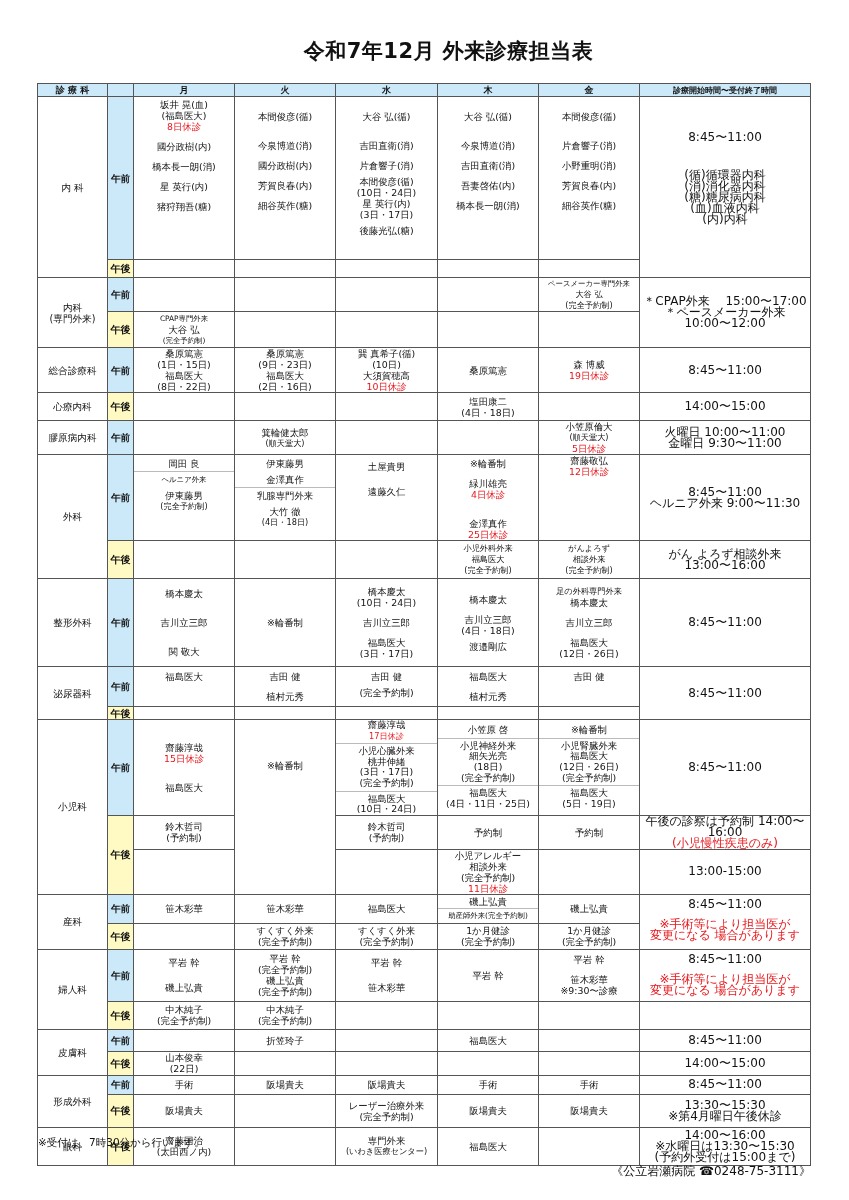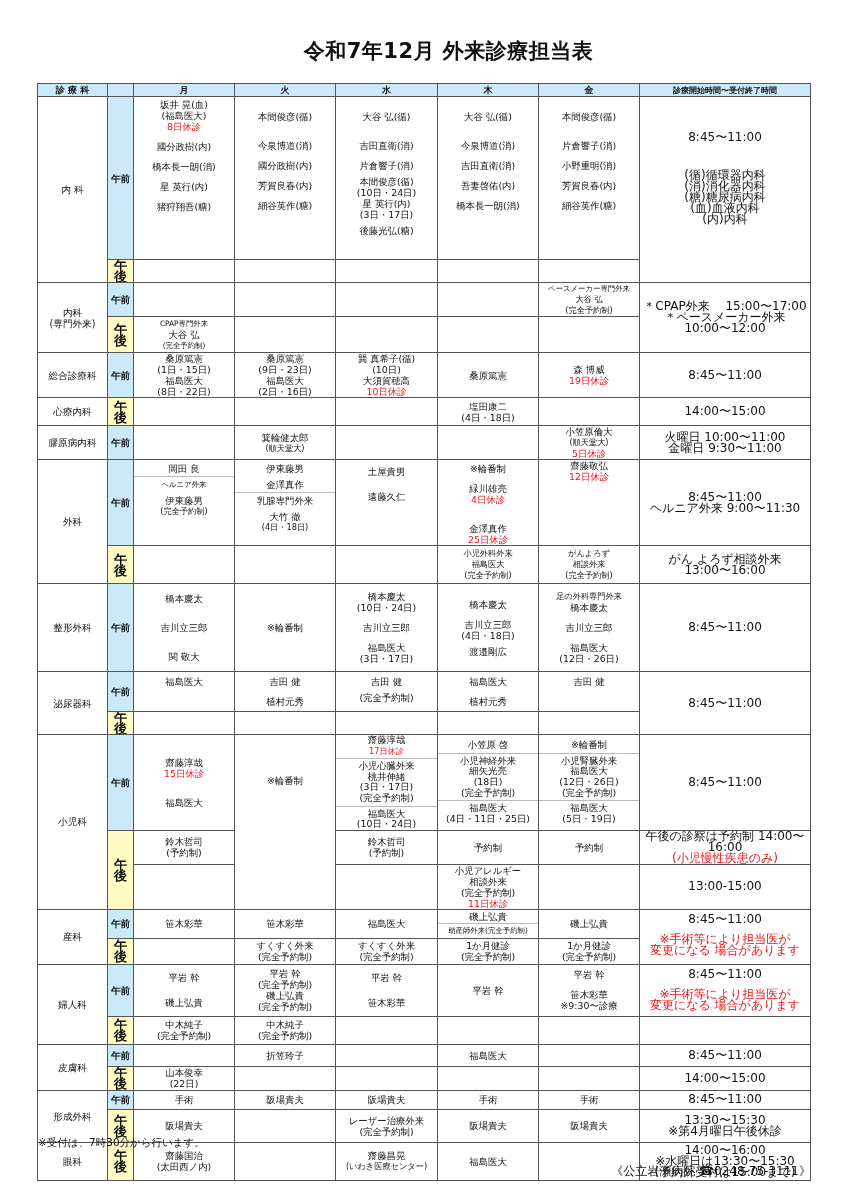--- a/index.html
+++ b/index.html
@@ -3,21 +3,21 @@
 <meta charset="utf-8">
 <style>
   html,body{margin:0;padding:0;background:#fff;}
   body{width:849px;height:1200px;position:relative;font-family:"DejaVu Sans","Liberation Sans",sans-serif;color:#111;overflow:hidden;}
   .title{position:absolute;top:37px;left:0;width:849px;text-align:center;font-size:21px;font-weight:bold;letter-spacing:0.5px;padding-left:24px;}
   table.sched{position:absolute;top:83px;left:37px;width:773px;border-collapse:collapse;table-layout:fixed;font-size:9.4px;line-height:11px;}
   table.sched td, table.sched th{border:1px solid #555;text-align:center;vertical-align:middle;padding:0 1px;overflow:hidden;}
   table.sched th{background:#cce9f9;font-weight:bold;font-size:9px;height:12px;}
   td.dept{font-size:9.6px;}
   td.am{background:#cce9f9;font-weight:bold;font-size:9.6px;}
-  td.pm{background:#fff9c4;font-weight:bold;font-size:13px;}
+  td.pm{background:#fff9c4;font-weight:bold;font-size:10px;}
   .red{color:#e8161b;}
   .sm{font-size:8.2px;}
   .xs{font-size:7.4px;}
   .gap{display:block;height:9px;}
   .gap2{display:block;height:5px;}
   .sub{border-top:1px solid #bbb;margin:2px -1px 2px -1px;}
   .time{font-size:12px;}
   .footer{position:absolute;left:38px;top:1136px;font-size:10.5px;line-height:13px;}
   .hospital{position:absolute;right:38px;top:1163px;font-size:12px;margin-left:26px;}
   .b{display:block;}
@@ -600,21 +600,21 @@
 
   <tr style="height:38px">
     <td class="dept">眼科</td>
     <td class="pm">午後</td>
     <td>
           <span class="b">齋藤国治</span>
           <span class="b">(太田西ノ内)</span>
         </td>
     <td></td>
     <td>
-          <span class="b">齋藤昌晃</span>
+          <span class="b">専門外来</span>
           <span class="b sm">(いわき医療センター)</span>
         </td>
     <td>福島医大</td>
     <td></td>
     <td class="time">
           <span class="b">14:00〜16:00</span>
           <span class="b">※水曜日は13:30〜15:30</span>
           <span class="b">(予約外受付は15:00まで)</span>
         </td>
   </tr>

